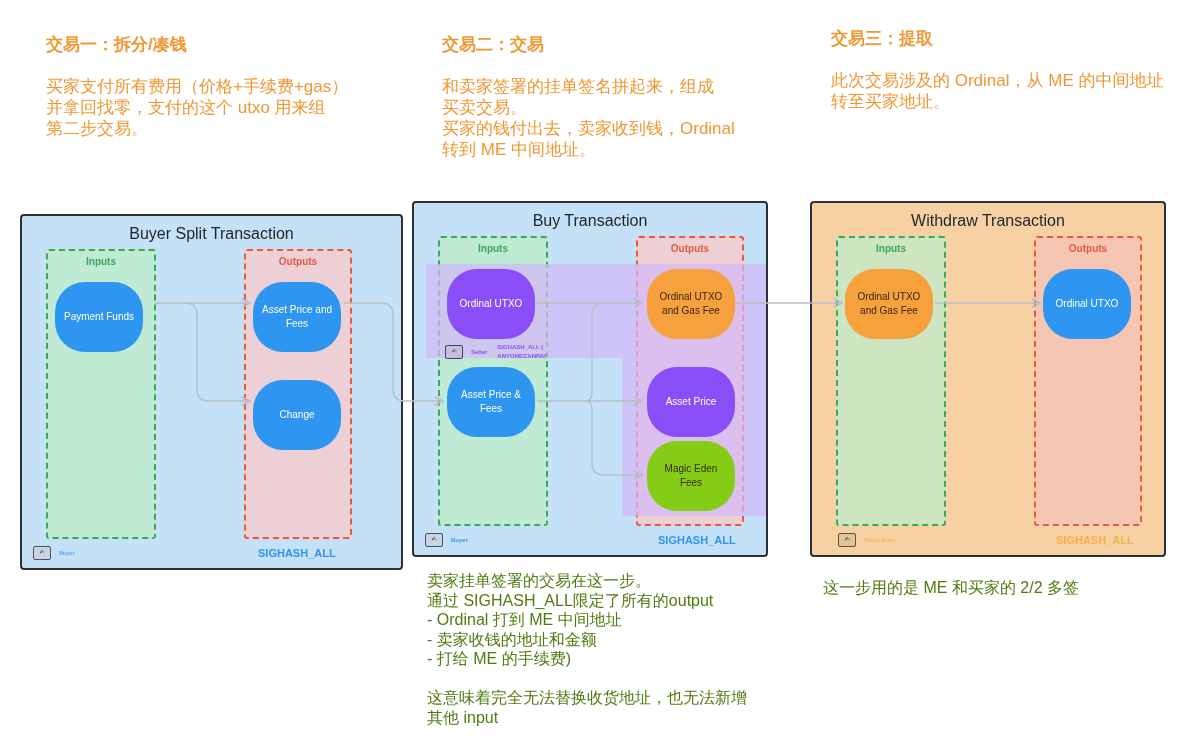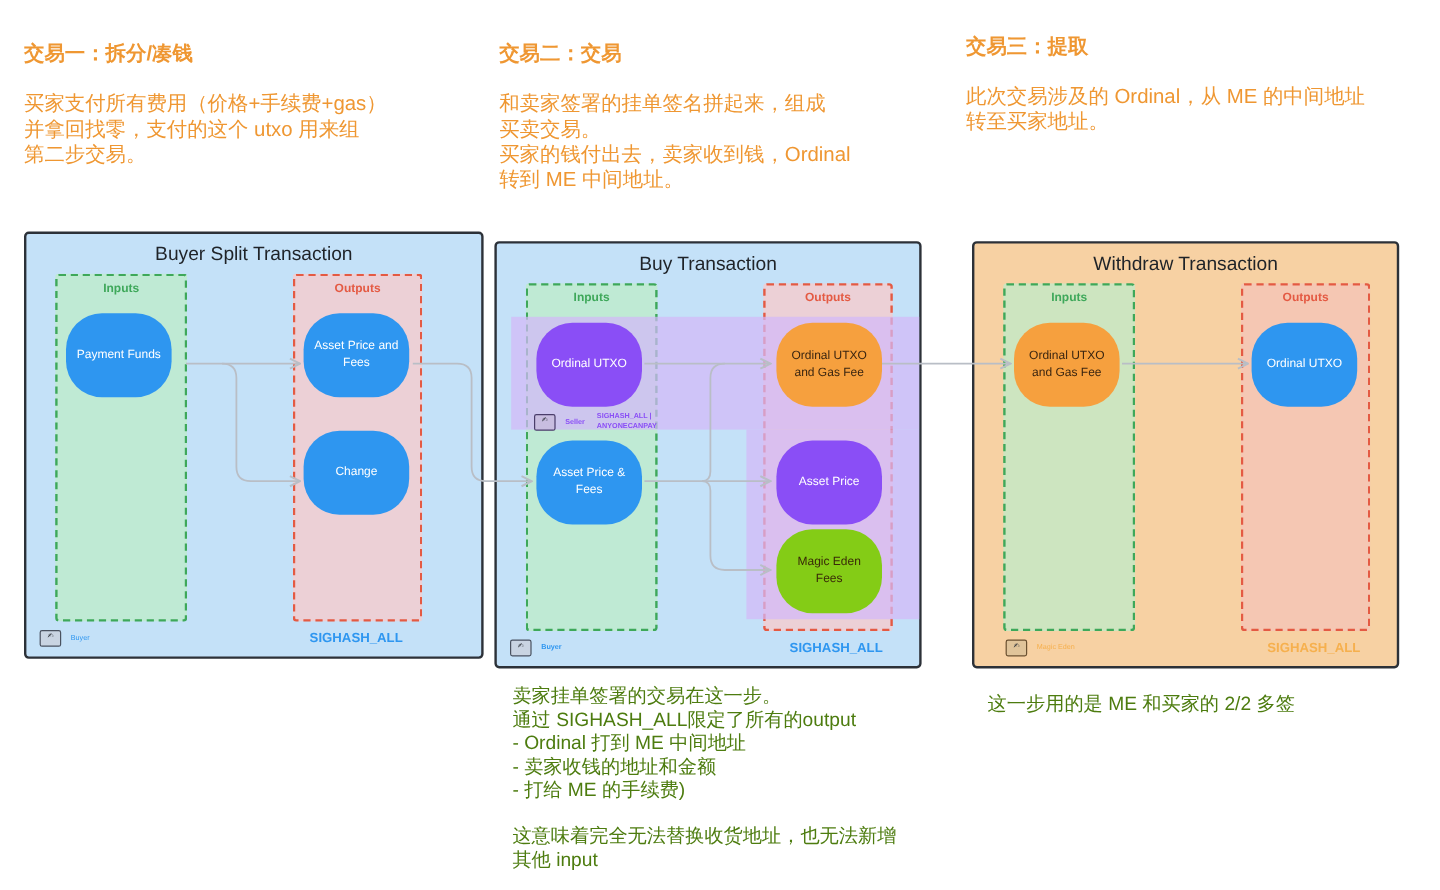--- a/index.html
+++ b/index.html
@@ -1,18 +1,18 @@
 <!DOCTYPE html>
 <html><head>
 <meta charset="utf-8">
 <style>
   html, body { margin:0; padding:0; }
   body { width:1200px; height:742px; background:#ffffff; position:relative; overflow:hidden;
          font-family:"Liberation Sans", "DejaVu Sans", sans-serif; }
-  .note { position:absolute; color:#ef9732; font-size:17px; line-height:21px; font-weight:500; }
+  .note { position:absolute; color:#ef9732; font-size:17px; line-height:21px; font-weight:500;margin-left:26px; }
   .note .h { font-weight:700; margin-bottom:21px; display:block; }
   .note-green { position:absolute; color:#4d7c0f; font-size:16px; line-height:19.5px; }
   .panel { position:absolute; border:2px solid #2c3138; border-radius:4px; box-sizing:border-box; }
   .panel-title { position:absolute; left:0; right:0; top:9px; text-align:center; font-size:16px; color:#1f2328; }
   .col { position:absolute; box-sizing:border-box; border:2px dashed; border-radius:3px; }
   .col.in { border-color:#3ea85a; background:#bfead4; }
   .col.out { border-color:#e45a43; background:#ecd0d6; }
   .col-label { position:absolute; left:0; right:0; top:5px; text-align:center; font-size:10px; font-weight:700; }
   .col.in .col-label { color:#3ea85a; }
   .col.out .col-label { color:#e45a43; }
@@ -44,21 +44,21 @@
   <div>买家的钱付出去，卖家收到钱，Ordinal</div>
   <div>转到 ME 中间地址。</div>
 </div>
 
 <div class="note" style="left:805px;top:28px;">
   <span class="h">交易三：提取</span>
   <div>此次交易涉及的 Ordinal，从 ME 的中间地址</div>
   <div>转至买家地址。</div>
 </div>
 
-<div class="panel" style="left:20px;top:193px;width:383px;height:356px;background:#c4e1f8;">
+<div class="panel" style="left:20px;top:214px;width:383px;height:356px;background:#c4e1f8;">
   <div class="panel-title">Buyer Split Transaction</div>
   <div class="col in" style="left:24px;top:33px;width:110px;height:290px;">
     <div class="col-label">Inputs</div>
   </div>
   <div class="col out" style="left:222px;top:33px;width:108px;height:290px;">
     <div class="col-label">Outputs</div>
   </div>
   <div class="node n-blue" style="left:33px;top:66px;text-align:right;">Payment Funds</div>
   <div class="node n-blue" style="left:231px;top:66px;">Asset Price and Fees</div>
   <div class="node n-blue" style="left:231px;top:164px;">Change</div>

